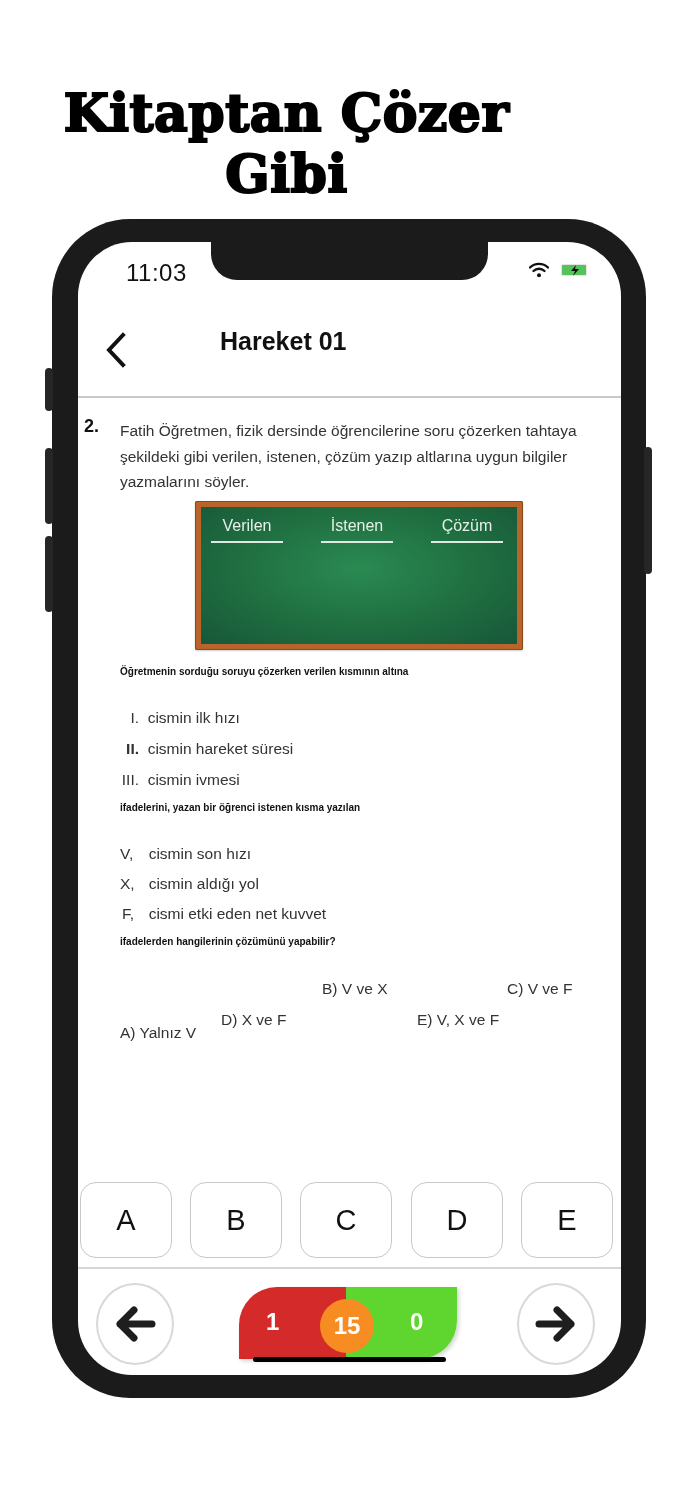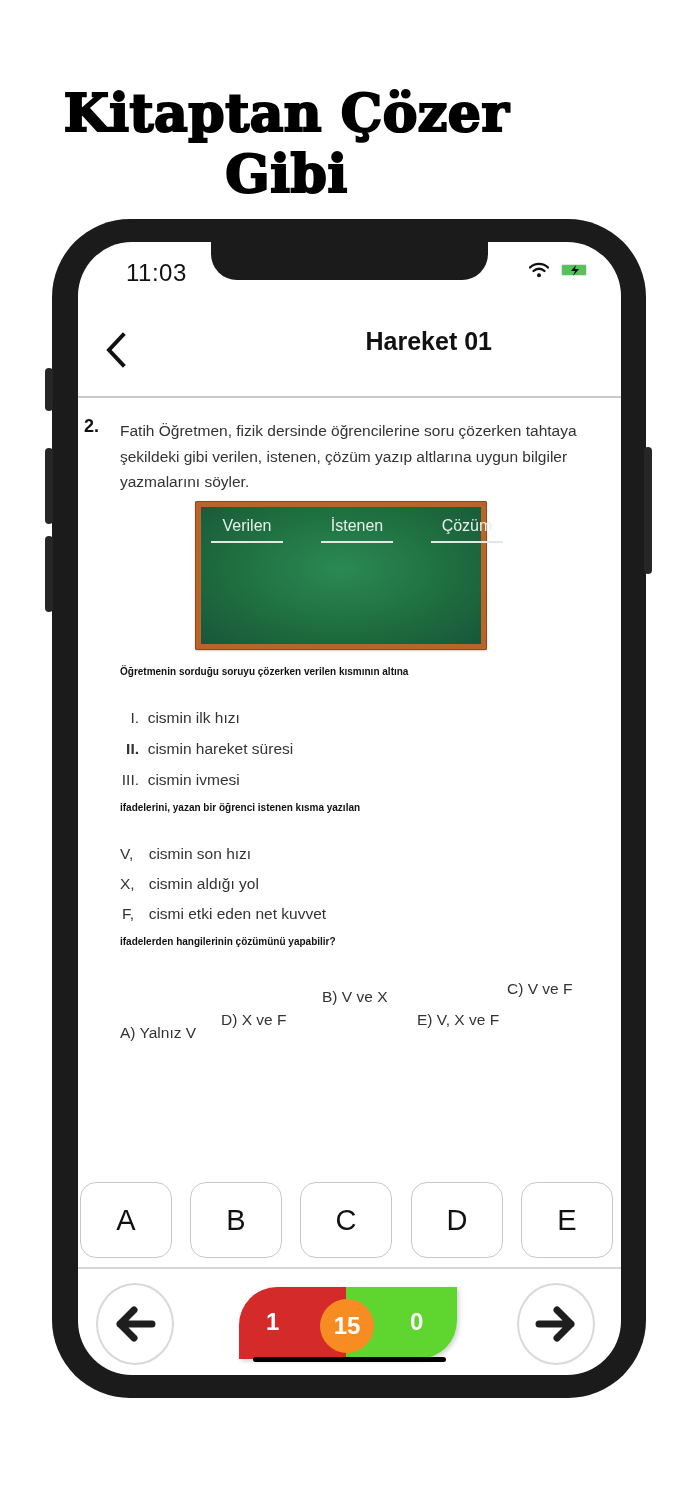--- a/index.html
+++ b/index.html
@@ -36,34 +36,34 @@
   .wifi { position: absolute; left: 529px; top: 262px; width: 20px; height: 16px; }
   .battery {
     position: absolute; left: 561px; top: 264px; width: 26px; height: 12px;
     background: #55c25a; border-radius: 2px; border: 1px solid #e4e4e4;
   }
   .battery-bolt { position: absolute; left: 7px; top: 0px; width: 12px; height: 11px; }
 
   
   .back-chevron { position: absolute; left: 103px; top: 331px; width: 26px; height: 38px; cursor: pointer; }
   .nav-title {
-    position: absolute; left: 220px; top: 327px; width: 272px; text-align: right;
+    position: absolute; left: 220px; top: 327px; width: 272px; text-align: left;
     font-size: 25px; font-weight: 700; color: #111;
   }
   .header-divider { position: absolute; left: 78px; top: 396px; width: 543px; height: 2px; background: #c9c9c9; }
 
   
   .q-number { position: absolute; left: 84px; top: 416px; font-size: 18px; font-weight: 700; color: #111; }
   .q-text {
     position: absolute; left: 120px; top: 418px; width: 490px;
     font-size: 15.5px; line-height: 25.5px; color: #333;
   }
 
   .board {
-    position: absolute; left: 195px; top: 501px; width: 292px; height: 149px;
+    position: absolute; left: 195px; top: 501px; width: 328px; height: 149px;
     background: #b8642a; border-radius: 2px; padding: 6px;
     box-shadow: inset 0 0 0 1px #8a4a1c, 0 1px 2px rgba(0,0,0,0.2);
   }
   .board-inner {
     position: relative; width: 100%; height: 100%;
     background: radial-gradient(ellipse at 50% 45%, #2a8a52 0%, #1f6e40 55%, #17573a 100%);
   }
   .board-head {
     position: absolute; top: 10px; text-align: center; color: #e6efe8;
     font-size: 16px; font-weight: 500; width: 72px;
@@ -180,21 +180,21 @@
   <span>cismin aldığı yol</span>
 </div>
 <div class="item" style="left:122px;top:905px;">
   <span class="roman" style="width:18px;text-align:left;">F,</span>&nbsp;
   <span>cismi etki eden net kuvvet</span>
 </div>
 
 <div class="bold-line" style="top:936px;">ifadelerden hangilerinin çözümünü yapabilir?</div>
 
 <div class="option" style="left:120px;top:980px;margin-top:44px;">A) Yalnız V</div>
-<div class="option" style="left:322px;top:980px;margin-top:8px;">B) V ve X</div>
+<div class="option" style="left:322px;top:980px;">B) V ve X</div>
 <div class="option" style="left:507px;top:980px;">C) V ve F</div>
 <div class="option" style="left:221px;top:1011px;">D) X ve F</div>
 <div class="option" style="left:417px;top:1011px;">E) V, X ve F</div>
 
 <div class="answer-btn" style="left:80px;">A</div>
 <div class="answer-btn" style="left:190px;">B</div>
 <div class="answer-btn" style="left:300px;">C</div>
 <div class="answer-btn" style="left:411px;">D</div>
 <div class="answer-btn" style="left:521px;">E</div>
 <div class="bottom-divider"></div>

